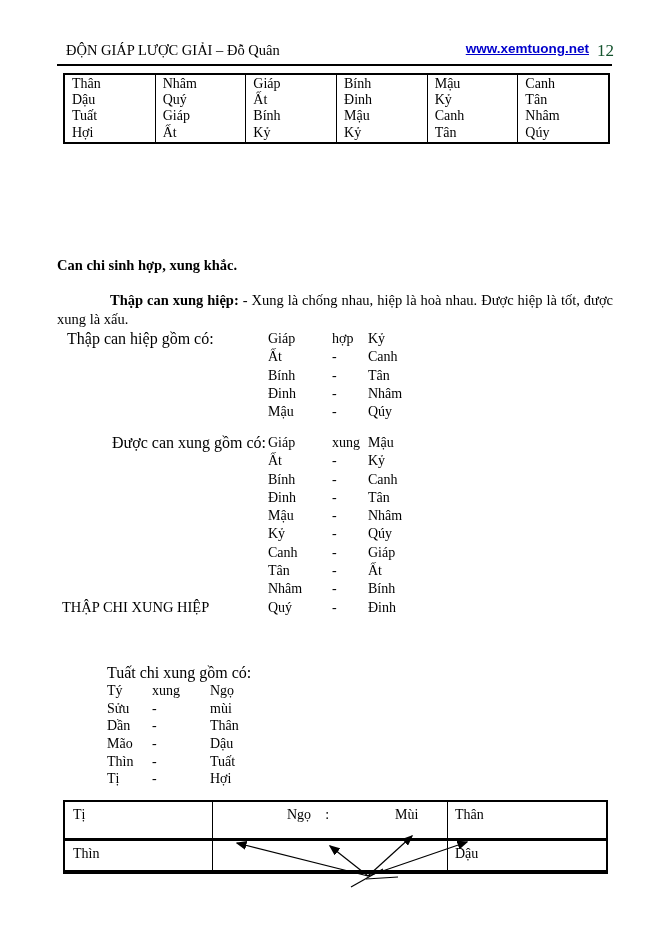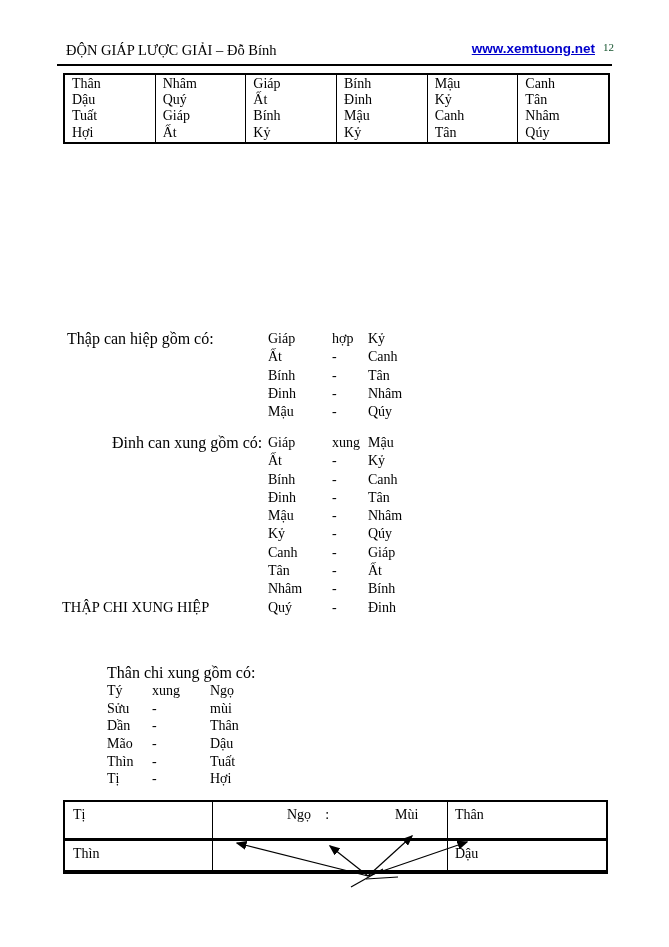--- a/index.html
+++ b/index.html
@@ -5,21 +5,21 @@
   html,body{margin:0;padding:0;background:#e8e8e8;}
   .page{position:relative;width:669px;height:947px;background:#ffffff;margin:0 auto;
         font-family:"Liberation Serif",serif;color:#000;overflow:hidden;}
   .abs{position:absolute;}
 
   
   .hdr-title{left:66px;top:42px;font-size:14.5px;white-space:nowrap;}
   .hdr-right{right:55px;top:41px;display:flex;align-items:flex-start;gap:8px;}
   .hdr-link{font-family:"Liberation Sans",sans-serif;font-weight:bold;font-size:13.5px;
             color:#0000cc;text-decoration:underline;cursor:pointer;}
-  .hdr-page{font-size:11px;color:#14532d;}
+  .hdr-page{font-size:17px;color:#14532d;}
   .hdr-rule{left:57px;top:64px;width:555px;height:2px;background:#000;}
 
   
   .ttable{left:63px;top:73px;width:547px;height:71px;display:flex;
           border:2px solid #000;box-sizing:border-box;}
   .tcell{flex:1 1 0;border-left:1px solid #000;padding:1px 0 0 7px;
          font-size:14px;line-height:16.2px;overflow:hidden;}
   .tcell:first-child{border-left:none;}
 
   
@@ -48,21 +48,21 @@
   .colon{margin-left:14px;}
   .mui{margin-left:66px;}
 
   .arrows{left:0;top:0;pointer-events:none;}
 </style>
 </head>
 <body>
 
 <div class="page">
 
-  <div class="abs hdr-title">ĐỘN GIÁP LƯỢC GIẢI – Đỗ Bính</div>
+  <div class="abs hdr-title">ĐỘN GIÁP LƯỢC GIẢI – Đỗ Quân</div>
   <div class="abs hdr-right">
     <span class="hdr-link">www.xemtuong.net</span>
     <span class="hdr-page">12</span>
   </div>
   <div class="abs hdr-rule"></div>
 
   <div class="abs ttable">
     <div class="tcell">
       <div>Thân</div>
       <div>Dậu</div>
@@ -95,21 +95,23 @@
     </div>
     <div class="tcell">
       <div>Canh</div>
       <div>Tân</div>
       <div>Nhâm</div>
       <div>Qúy</div>
     </div>
   </div>
 
 
-
+  <div class="abs bold-head">Can chi sinh hợp, xung khắc.</div>
+
+  <p class="abs para p2"><b>Thập can xung hiệp:</b><span> - Xung là chống nhau, hiệp là hoà nhau. Được hiệp là tốt, được xung là xấu.</span></p>
 
   <div class="abs label" style="left:67px;top:330px">Thập can hiệp gồm có:</div>
   <div class="abs pairs" style="left:268px;top:330px">
     <div class="prow">
         <span>Giáp</span>
         <span>hợp</span>
         <span>Kỷ</span>
       </div>
     <div class="prow">
         <span>Ất</span>
@@ -126,21 +128,21 @@
         <span>-</span>
         <span>Nhâm</span>
       </div>
     <div class="prow">
         <span>Mậu</span>
         <span>-</span>
         <span>Qúy</span>
       </div>
   </div>
 
-  <div class="abs label" style="left:112px;top:434px">Đinh can xung gồm có:</div>
+  <div class="abs label" style="left:112px;top:434px">Được can xung gồm có:</div>
   <div class="abs pairs" style="left:268px;top:434px">
     <div class="prow">
         <span>Giáp</span>
         <span>xung</span>
         <span>Mậu</span>
       </div>
     <div class="prow">
         <span>Ất</span>
         <span>-</span>
         <span>Kỷ</span>
@@ -182,21 +184,21 @@
       </div>
     <div class="prow">
         <span>Quý</span>
         <span>-</span>
         <span>Đinh</span>
       </div>
   </div>
 
   <div class="abs chi-head">THẬP CHI XUNG HIỆP</div>
 
-  <div class="abs label" style="left:107px;top:664px">Thân chi xung gồm có:</div>
+  <div class="abs label" style="left:107px;top:664px">Tuất chi xung gồm có:</div>
   <div class="abs pairs chi" style="left:107px;top:682px;--c1:45px;--c2:58px">
     <div class="prow">
         <span>Tý</span>
         <span>xung</span>
         <span>Ngọ</span>
       </div>
     <div class="prow">
         <span>Sửu</span>
         <span>-</span>
         <span>mùi</span>

